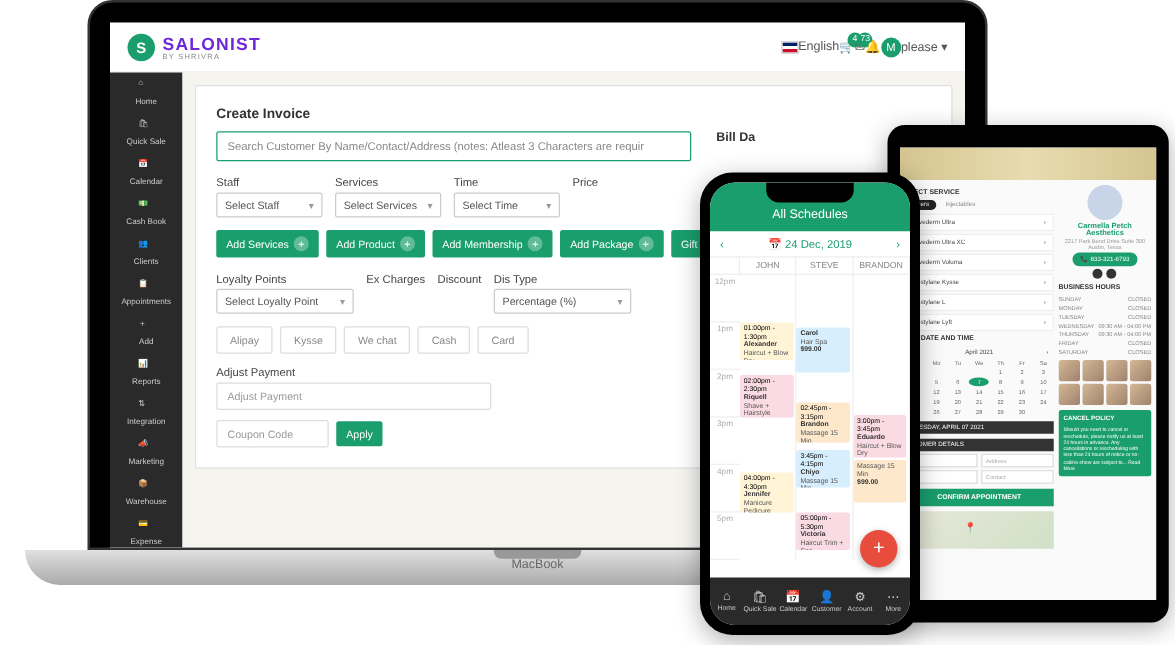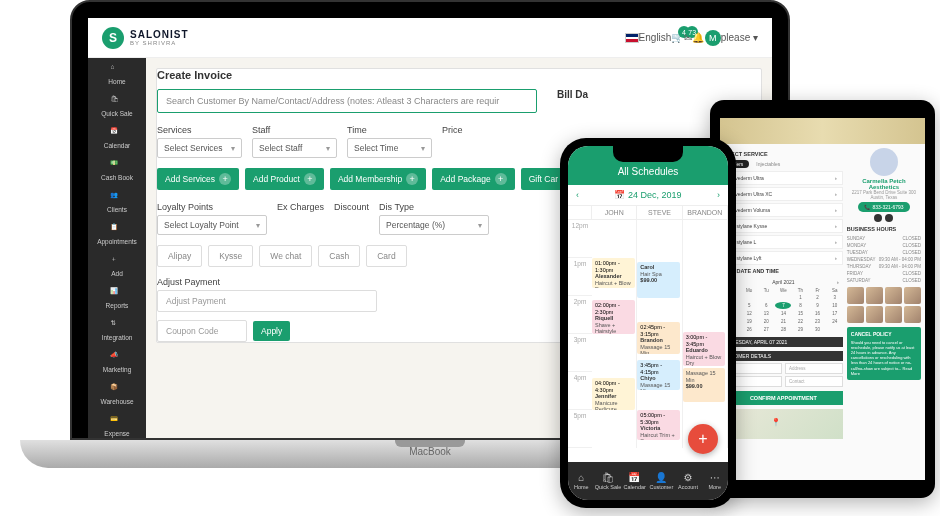--- a/index.html
+++ b/index.html
@@ -11,36 +11,36 @@
 .laptop-inner { background: #fff; width: 100%; height: 100%; overflow: hidden; position: relative; }
 .laptop-base { background: linear-gradient(#e0e0e0, #aaa); height: 28px; border-radius: 0 0 40px 40px; margin: 0 -50px; position: relative; }
 .laptop-brand { position: absolute; top: 6px; left: 50%; transform: translateX(-50%); color: #666; font-size: 10px; }
 .laptop-notch { position: absolute; top: 0; left: 50%; transform: translateX(-50%); width: 70px; height: 7px; background: #999; border-radius: 0 0 6px 6px; }
 
 
 .app-header { display: flex; align-items: center; justify-content: space-between; padding: 6px 14px; border-bottom: 1px solid #eee; height: 40px; }
 .logo { display: flex; align-items: center; gap: 6px; }
 .logo-mark { width: 22px; height: 22px; border-radius: 50%; background: #1a9e6e; display: flex; align-items: center; justify-content: center; color: #fff; font-size: 12px; font-weight: bold; }
 .logo-text { display: flex; flex-direction: column; }
-.logo-name { font-size: 10px; font-weight: 600; letter-spacing: 1px; color: #0f172a; }
+.logo-name { font-size: 14px; font-weight: 600; letter-spacing: 1px; color: #6d28d9; }
 .logo-sub { font-size: 6px; color: #888; letter-spacing: 1px; }
 .header-right { display: flex; align-items: center; font-size: 10px; color: #555; }
 .flag { width: 14px; height: 10px; background: linear-gradient(#012169 33%, #fff 33%, #fff 66%, #c8102e 66%); border: .5px solid #ccc; }
 .hicon { position: relative; color: #666; }
 .badge { position: absolute; top: -6px; right: -6px; background: #1a9e6e; color: #fff; border-radius: 50%; width: 12px; height: 12px; font-size: 7px; display: flex; align-items: center; justify-content: center; }
 .avatar-sm { width: 16px; height: 16px; border-radius: 50%; background: #1a9e6e; color: #fff; display: flex; align-items: center; justify-content: center; font-size: 9px; }
 
 
 .sidebar { position: absolute; left: 0; top: 40px; bottom: 0; width: 58px; background: #2a2a2a; overflow: hidden; }
 .sb-item { display: flex; flex-direction: column; align-items: center; justify-content: center; padding: 5px 2px; color: #ccc; font-size: 6.5px; gap: 2px; cursor: pointer; }
 .sb-item svg, .sb-ic { width: 13px; height: 13px; }
 
 
 .main { position: absolute; left: 58px; top: 40px; right: 0; bottom: 0; background: #f6f4ef; padding: 10px; overflow: hidden; }
-.panel { background: #fff; border: 1px solid #e0e0e0; border-radius: 2px; padding: 0; }
+.panel { background: #fff; border: 1px solid #e0e0e0; border-radius: 2px; padding: 16px; }
 .panel-title { font-size: 11px; font-weight: 600; color: #333; margin-bottom: 8px; }
 .search-row { display: flex; gap: 20px; margin-bottom: 12px; }
 .search-input { flex: 1; border: 1px solid #1a9e6e; padding: 6px 8px; font-size: 9px; color: #888; border-radius: 2px; max-width: 380px; }
 .bill-date { font-size: 10px; font-weight: 600; color: #333; }
 .form-row { display: flex; gap: 10px; margin-bottom: 10px; }
 .form-col { display: flex; flex-direction: column; gap: 3px; }
 .label { font-size: 9px; color: #444; font-weight: 500; }
 .select { border: 1px solid #ccc; padding: 4px 6px; font-size: 8.5px; color: #555; background: #fff; display: flex; justify-content: space-between; align-items: center; min-width: 85px; border-radius: 2px; }
 .select::after { content: "▾"; color: #999; font-size: 8px; margin-left: 4px; }
 .btn-row { display: flex; gap: 6px; margin-bottom: 12px; }
@@ -191,29 +191,29 @@
 
       <div class="main">
         <div class="panel">
           <div class="panel-title">Create Invoice</div>
           <div class="search-row">
             <div class="search-input">Search Customer By Name/Contact/Address (notes: Atleast 3 Characters are requir</div>
             <div class="bill-date">Bill Da</div>
           </div>
           <div class="form-row">
             <div class="form-col">
+                <span class="label">Staff</span>
+                <div class="select">
+                  <span>Select Staff</span>
+                </div>
+              </div>
+            <div class="form-col">
                 <span class="label">Services</span>
                 <div class="select">
                   <span>Select Services</span>
-                </div>
-              </div>
-            <div class="form-col">
-                <span class="label">Staff</span>
-                <div class="select">
-                  <span>Select Staff</span>
                 </div>
               </div>
             <div class="form-col">
                 <span class="label">Time</span>
                 <div class="select">
                   <span>Select Time</span>
                 </div>
               </div>
             <div class="form-col">
                 <span class="label">Price</span>

